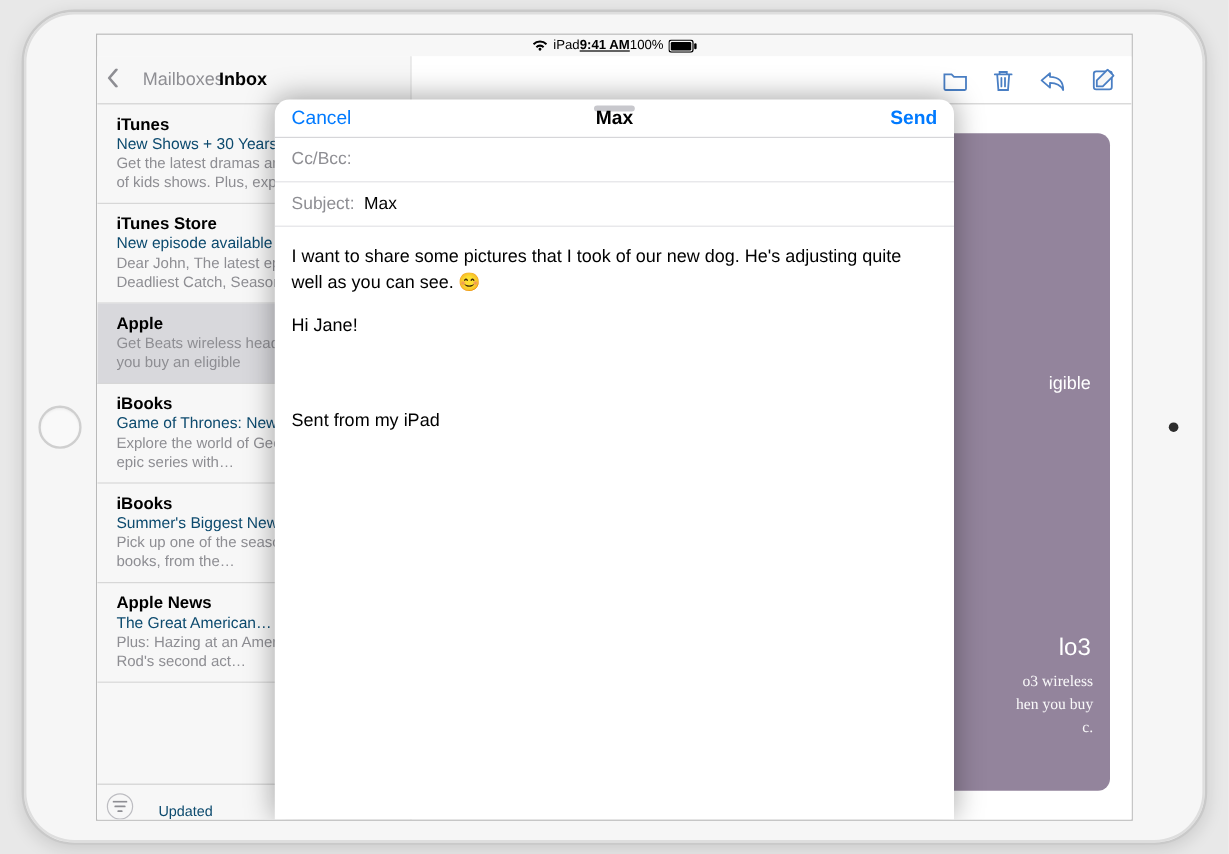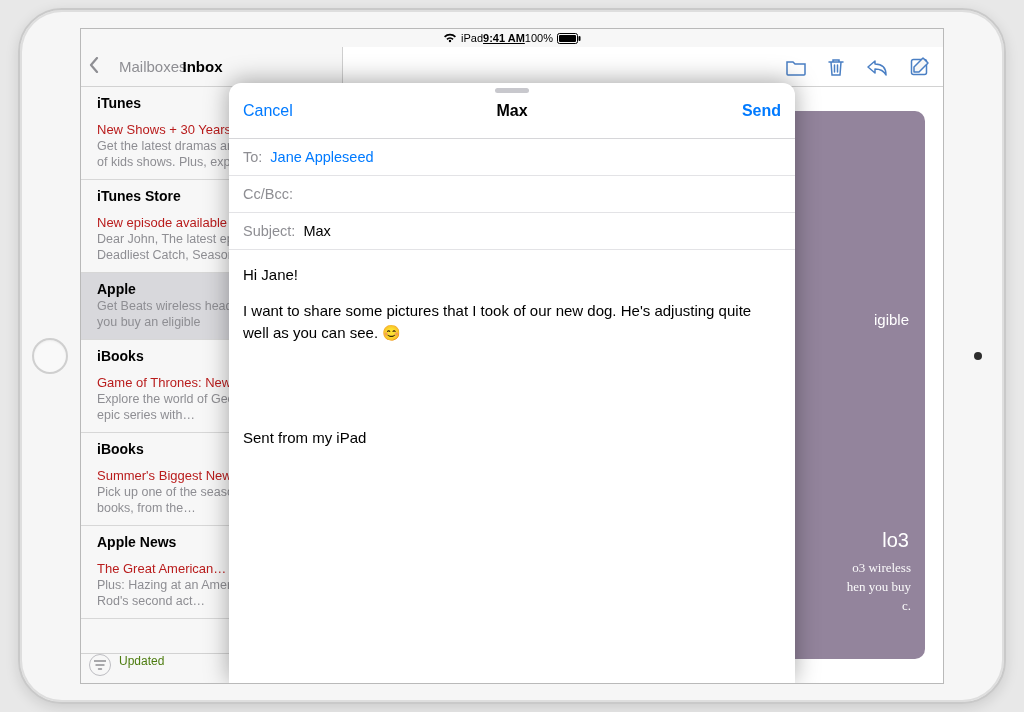--- a/index.html
+++ b/index.html
@@ -123,30 +123,30 @@
     .list {
       flex: 1;
       overflow: hidden;
     }
     .msg {
       padding: 8px 12px 9px 16px;
       border-bottom: 1px solid #d7d7d7;
     }
     .msg.selected { background: #d8d8dc; }
     .msg .sender { font-weight: 700; font-size: 14px; color: #000; }
-    .msg .subject { font-size: 13px; color: #b91c1c; margin-top: 11px; white-space: nowrap; overflow: hidden; text-overflow: ellipsis; }
+    .msg .subject { font-size: 13px; color: #0c4a6e; margin-top: 1px; white-space: nowrap; overflow: hidden; text-overflow: ellipsis; }
     .msg .preview { font-size: 12.5px; color: #8e8e93; line-height: 1.28; margin-top: 1px; max-height: 32px; overflow: hidden; }
     .sidebar-bottom {
       height: 30px;
       border-top: 1px solid #d2d2d2;
       display: flex;
-      align-items: flex-start;
+      align-items: flex-end;
       padding: 0 8px;
-      gap: 8px;
-      color: #4d7c0f;
+      gap: 21px;
+      color: #0c4a6e;
       font-size: 12px;
     }
     .filter-btn {
       width: 22px;
       height: 22px;
       border-radius: 50%;
       border: 1px solid #bdbdc2;
       display: flex;
       align-items: center;
       justify-content: center;
@@ -192,21 +192,21 @@
       bottom: 0;
       background: #fff;
       border-top-left-radius: 12px;
       border-top-right-radius: 12px;
       box-shadow: 0 -2px 24px rgba(0,0,0,.35);
       display: flex;
       flex-direction: column;
       overflow: hidden;
     }
     .compose-header {
-      height: 56px;
+      height: 32px;
       display: flex;
       align-items: center;
       justify-content: space-between;
       padding: 0 14px;
       border-bottom: 1px solid #d6d6d9;
       position: relative;
     }
     .drag-handle {
       position: absolute;
       top: 5px;
@@ -246,21 +246,21 @@
     .recipient-chip { color: #007aff; }
     .row-value { color: #000; }
     .compose-body {
       flex: 1;
       padding: 14px 14px 18px 14px;
       font-size: 15px;
       color: #000;
       line-height: 1.45;
     }
     .compose-body p { margin-bottom: 14px; }
-    .signature { margin-top: 84px; }
+    .signature { margin-top: 58px; }
   </style>
 </head>
 <body>
 
 <div class="ipad-frame">
   <div class="home-button"></div>
   <div class="camera-dot"></div>
 
   <div class="screen">
 
@@ -374,31 +374,27 @@
     </div>
 
     <div class="compose">
       <div class="compose-header">
         <div class="drag-handle"></div>
         <span class="link-blue">Cancel</span>
         <span class="title">Max</span>
         <span class="link-blue bold">Send</span>
       </div>
       <div class="compose-row">
-        <span class="row-label">To:</span>
-        <span class="recipient-chip">Jane Appleseed</span>
-      </div>
-      <div class="compose-row">
         <span class="row-label">Cc/Bcc:</span>
       </div>
       <div class="compose-row">
         <span class="row-label">Subject:</span>
         <span class="row-value">Max</span>
       </div>
       <div class="compose-body">
+        <p>I want to share some pictures that I took of our new dog. He's adjusting quite well as you can see. 😊</p>
         <p>Hi Jane!</p>
-        <p>I want to share some pictures that I took of our new dog. He's adjusting quite well as you can see. 😊</p>
         <p class="signature">Sent from my iPad</p>
       </div>
     </div>
 
   </div>
 </div>
 
 </body></html>

